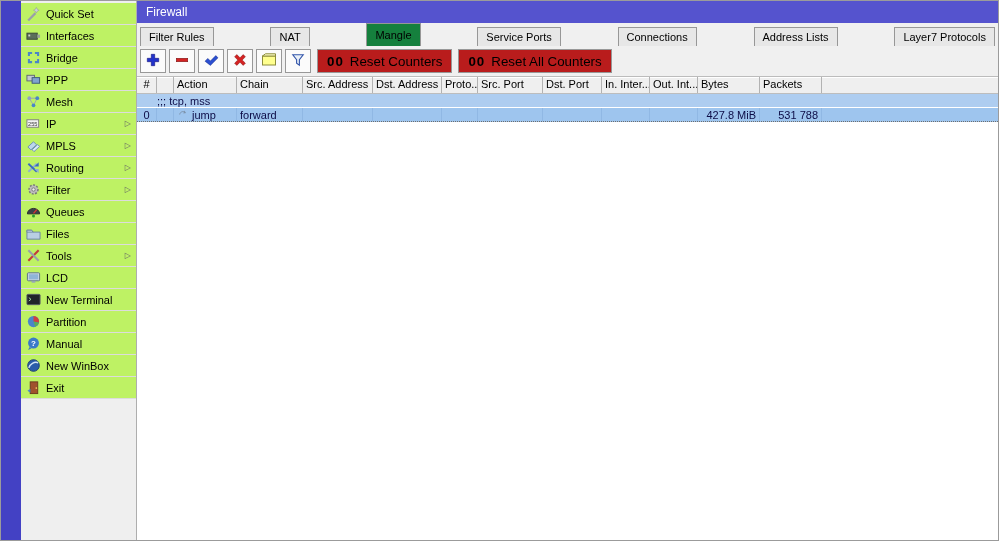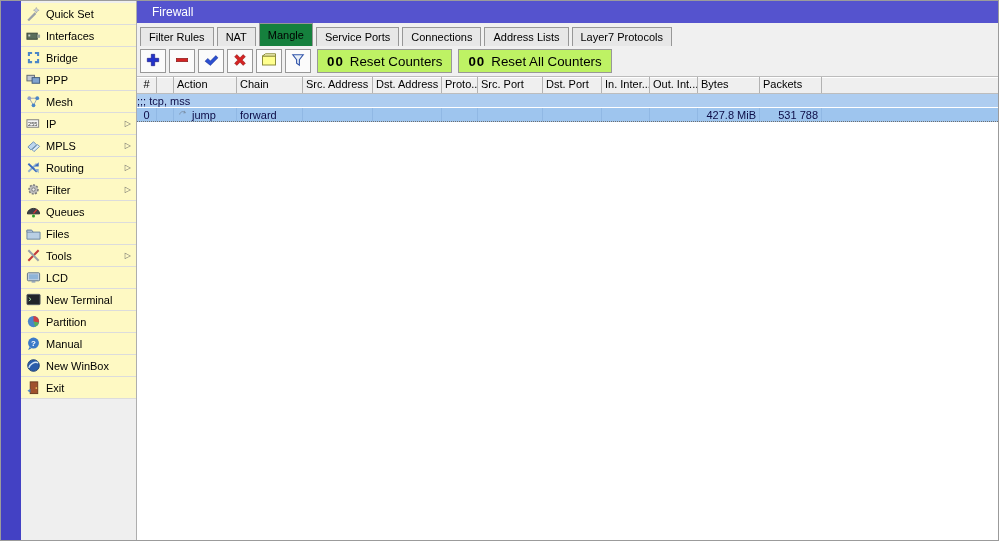--- a/index.html
+++ b/index.html
@@ -5,50 +5,50 @@
   * { margin:0; padding:0; box-sizing:border-box; }
   html,body { width:999px; height:541px; overflow:hidden; }
   body { font-family:"Liberation Sans", sans-serif; font-size:11px; background:#fff; }
 
   .screen { width:999px; height:541px; display:flex; border:1px solid #9b9b9b; background:#fff; }
 
   
   .sidebar { width:136px; flex:0 0 136px; background:#efefef; border-right:1px solid #aeaeae; display:flex; }
   .accent { width:20px; flex:0 0 20px; background:#4341c4; }
   .menu { flex:1; padding-top:2px; }
-  .menu-item { height:22px; display:flex; align-items:center; padding-left:4px; border-bottom:1px solid #dcdcdc; background:#fef9c3; cursor:default; }
+  .menu-item { height:22px; display:flex; align-items:center; padding-left:4px; border-bottom:1px solid #dcdcdc; background:#bef264; cursor:default; }
   .menu-item .mi-icon { width:17px; height:16px; flex:0 0 17px; display:flex; align-items:center; justify-content:center; }
   .menu-item .mi-icon svg { width:15px; height:15px; }
   .menu-item .mi-label { margin-left:4px; color:#000; white-space:nowrap; }
   .menu-item .mi-arrow { margin-left:auto; margin-right:5px; font-size:8px; color:#666; }
 
   
   .window { flex:1; display:flex; flex-direction:column; min-width:0; }
-  .titlebar { height:22px; flex:0 0 22px; background:#5553ce; color:#fff; font-size:12px; line-height:22px; padding-left:15px; }
-  .tabbar { height:23px; flex:0 0 23px; background:#f0f0f0; display:flex; align-items:flex-end; padding-left:3px; }
+  .titlebar { height:22px; flex:0 0 22px; background:#5553ce; color:#fff; font-size:12px; line-height:22px; padding-left:9px; }
+  .tabbar { height:23px; flex:0 0 23px; background:#f0f0f0; display:flex; align-items:flex-end; padding-left:3px;justify-content:space-between; }
   .tab { height:19px; line-height:18px; padding:0 8px; background:#e7e7e7; border:1px solid #979797; border-bottom:none; margin-right:3px; color:#000; white-space:nowrap; }
   .tab.active { height:23px; line-height:22px; background:#15803d; position:relative; z-index:2; }
 
   .panel { flex:1; background:#f0f0f0; display:flex; flex-direction:column; min-height:0; }
 
   
   .toolbar { height:30px; flex:0 0 30px; display:flex; align-items:center; padding-left:3px; gap:3px; }
   .tbtn { width:26px; height:24px; background:#fbfbfb; border:1px solid #989898; display:flex; align-items:center; justify-content:center; }
   .tbtn svg { width:16px; height:16px; }
-  .reset-btn { height:24px; background:#bef264; border:1px solid #989898; display:flex; align-items:center; padding:0 9px; margin-left:3px; white-space:nowrap; color:#000; }
+  .reset-btn { height:24px; background:#b91c1c; border:1px solid #989898; display:flex; align-items:center; padding:0 9px; margin-left:3px; white-space:nowrap; color:#000; }
   .reset-btn b { margin-right:6px; font-weight:bold; letter-spacing:1px; }
 
   
   .grid { flex:1; background:#fff; border-top:1px solid #bcbcbc; overflow:hidden; display:flex; flex-direction:column; }
   .thead { height:17px; flex:0 0 17px; display:flex; background:#efefef; border-bottom:1px solid #bdbdbd; }
   .th { border-right:1px solid #b2b2b2; box-shadow:inset 0 1px 0 #fff; padding:1px 3px 0 3px; white-space:nowrap; overflow:hidden; color:#000; }
   .th.center { text-align:center; }
   .th.fill { flex:1; border-right:none; }
   .row { height:14px; display:flex; align-items:center; color:#0c0c46; }
-  .comment-row { background:#aecdf0; border-bottom:1px solid #fff; }
+  .comment-row { background:#aecdf0; border-bottom:1px solid #fff; padding-left:20px; }
   .data-row { background:#9ec5ee; border-bottom:1px dotted #6e6e6e; }
   .td { height:100%; padding:0 3px; white-space:nowrap; overflow:hidden; border-right:1px solid #90b8e4; display:flex; align-items:center; }
   .td.center { justify-content:center; }
   .td.right { justify-content:flex-end; }
   .td.fill { flex:1; border-right:none; }
   .td svg { width:13px; height:11px; margin-right:2px; flex:0 0 auto; }
 </style>
 </head>
 <body>
 

